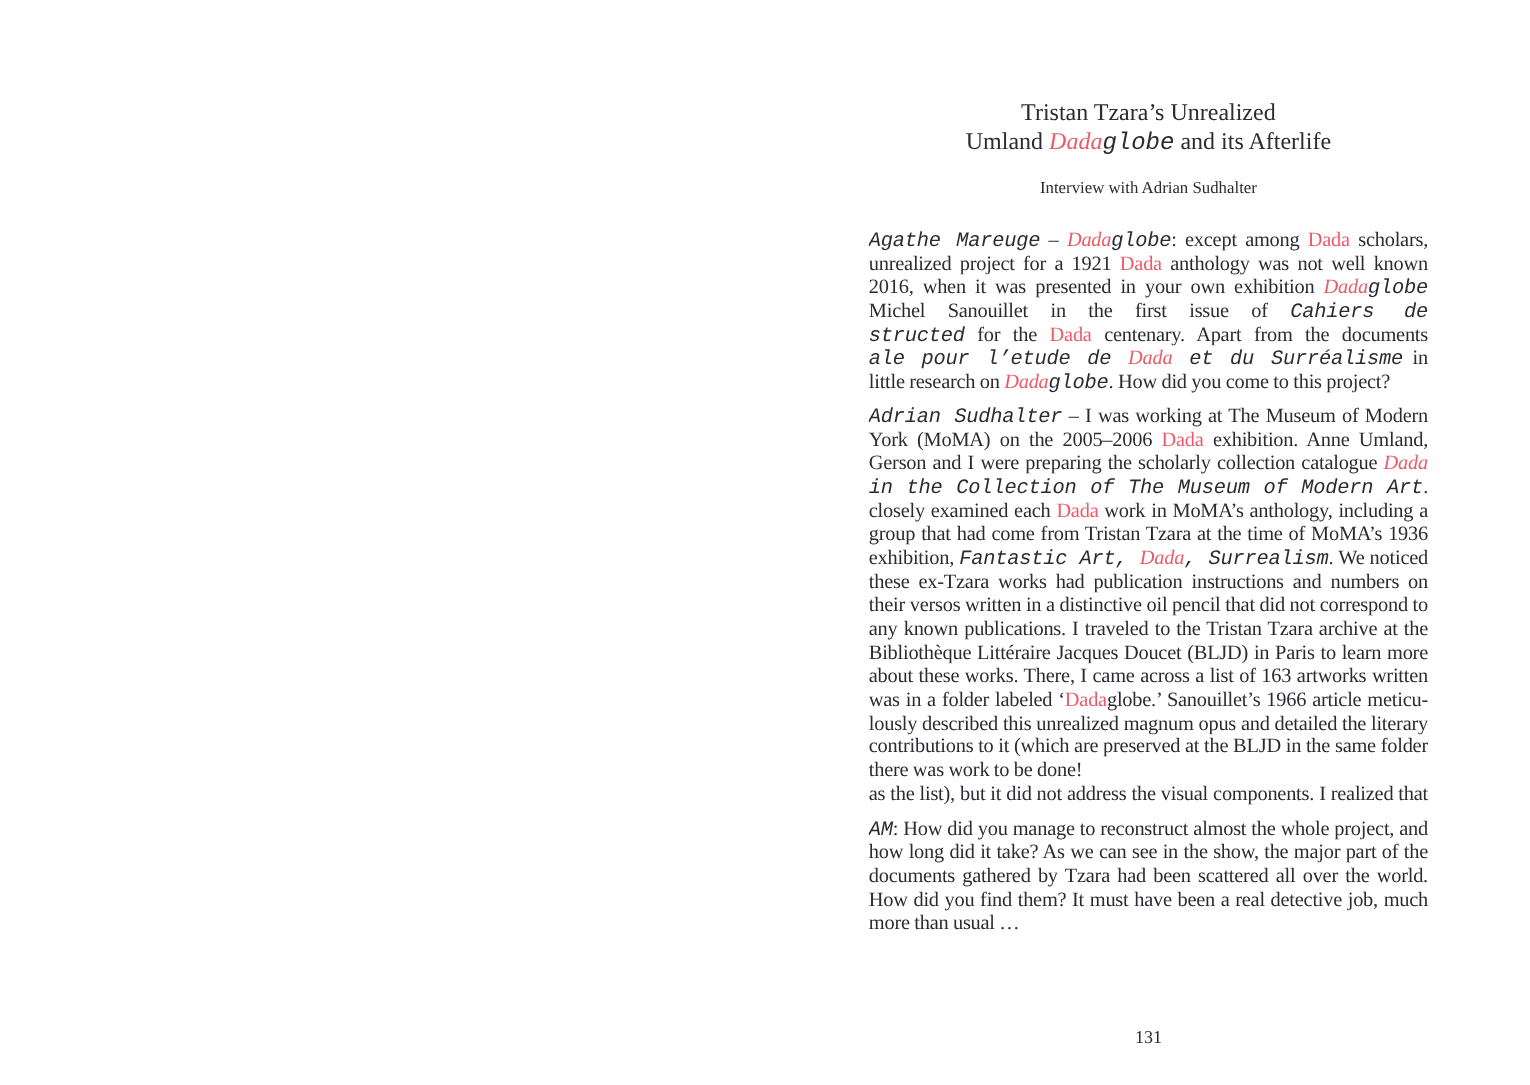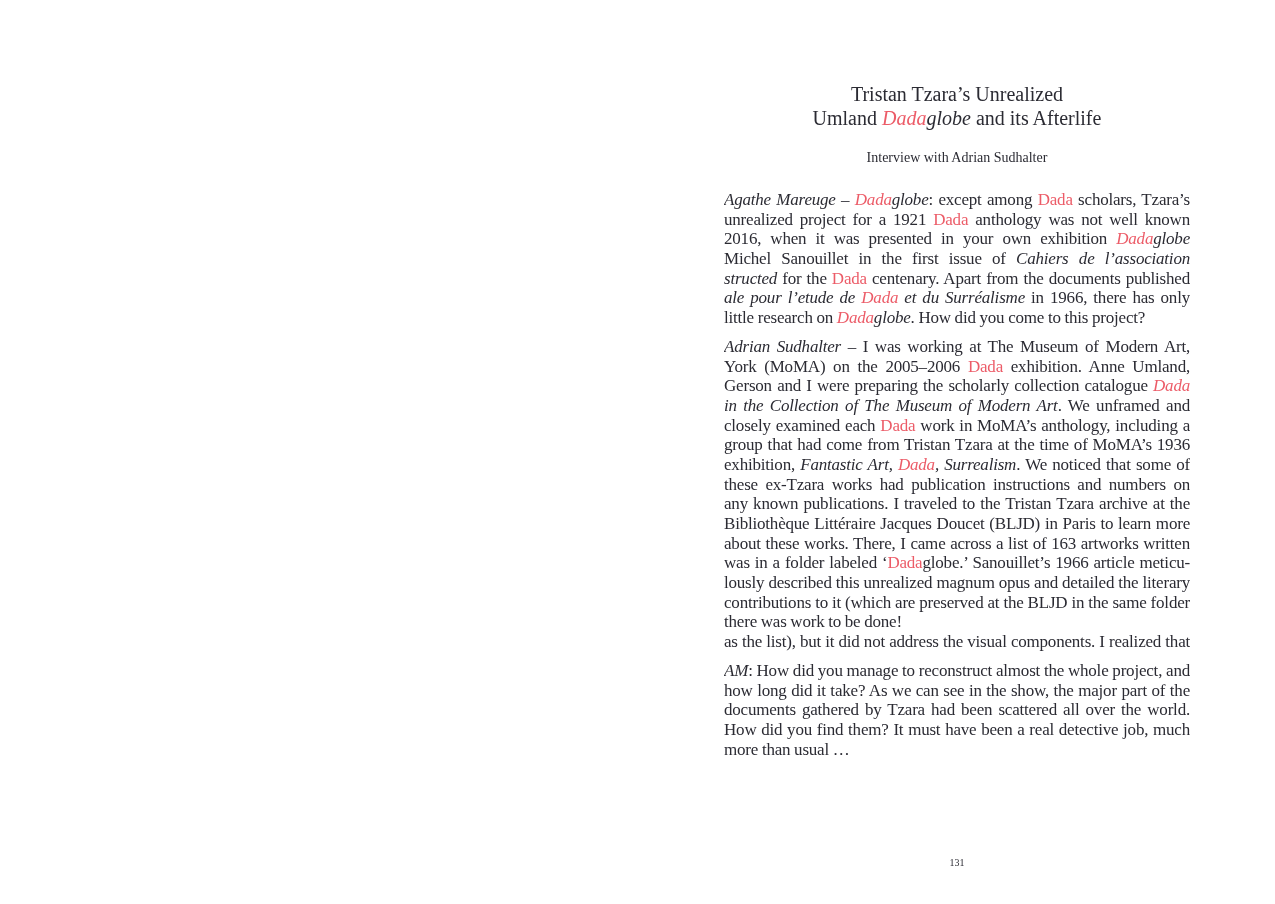--- a/index.html
+++ b/index.html
@@ -56,28 +56,28 @@
   .paragraph .line {
     height: 19.7px;
     text-align: justify;
     text-align-last: justify;
     overflow: hidden;
   }
   .paragraph .line.last {
     text-align: left;
     text-align-last: left;
   }
-  .i  { font-style: italic; }
+  .i  { font-style: italic; font-family: Liberation Mono, monospace; }
   .r  { color: var(--accent); }
   .ri { color: var(--accent); font-style: italic; }
   .page-footer {
     position: absolute; left: 724px; top: 857px;
     width: 466px;
     text-align: center;
-    font-size: 10px;
+    font-size: 15px;
     color: var(--ink);
   }
 </style>
 </head>
 <body>
 
 <div class="left-page"></div>
 
 <div class="right-page">
   <h1 class="title">
@@ -97,20 +97,21 @@
       </div>
     <div class="paragraph">
         <div class="line"><span class="i">Adrian Sudhalter</span><span> – I was working at The Museum of Modern Art, New</span></div>
         <div class="line"><span>York (MoMA) on the 2005–2006 </span><span class="r">Dada</span><span> exhibition. Anne Umland, Scott</span></div>
         <div class="line"><span>Gerson and I were preparing the scholarly collection catalogue </span><span class="ri">Dada</span></div>
         <div class="line"><span class="i">in the Collection of The Museum of Modern Art</span><span>. We unframed and</span></div>
         <div class="line"><span>closely examined each </span><span class="r">Dada</span><span> work in MoMA’s anthology, including a</span></div>
         <div class="line"><span>group that had come from Tristan Tzara at the time of MoMA’s 1936</span></div>
         <div class="line"><span>exhibition, </span><span class="i">Fantastic Art, </span><span class="ri">Dada</span><span class="i">, Surrealism</span><span>. We noticed that some of</span></div>
         <div class="line"><span>these ex-Tzara works had publication instructions and numbers on</span></div>
+        <div class="line"><span>their versos written in a distinctive oil pencil that did not correspond to</span></div>
         <div class="line"><span>any known publications. I traveled to the Tristan Tzara archive at the</span></div>
         <div class="line"><span>Bibliothèque Littéraire Jacques Doucet (BLJD) in Paris to learn more</span></div>
         <div class="line"><span>about these works. There, I came across a list of 163 artworks written</span></div>
         <div class="line"><span>was in a folder labeled ‘</span><span class="r">Dada</span><span>globe.’ Sanouillet’s 1966 article meticu-</span></div>
         <div class="line"><span>lously described this unrealized magnum opus and detailed the literary</span></div>
         <div class="line"><span>contributions to it (which are preserved at the BLJD in the same folder</span></div>
         <div class="line last"><span>there was work to be done!</span></div>
         <div class="line"><span>as the list), but it did not address the visual components. I realized that</span></div>
       </div>
     <div class="paragraph">

